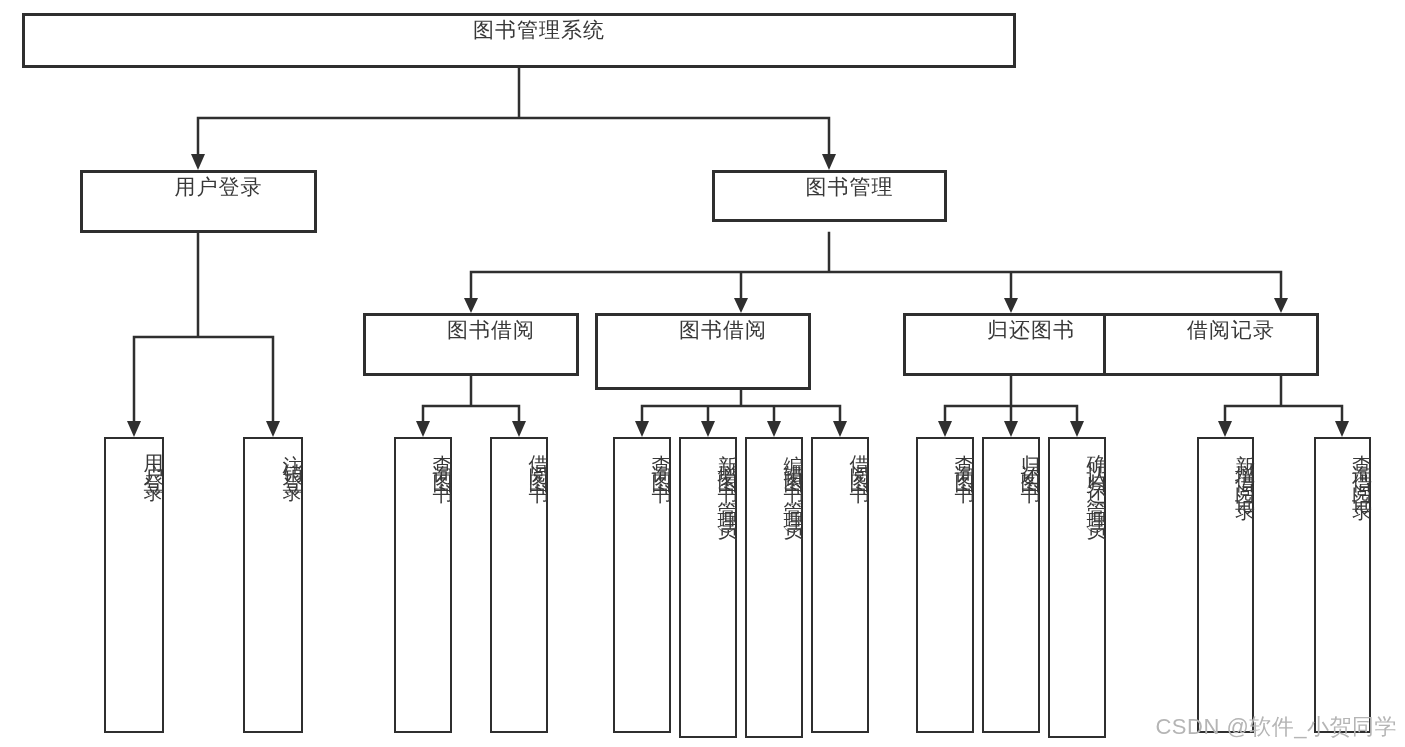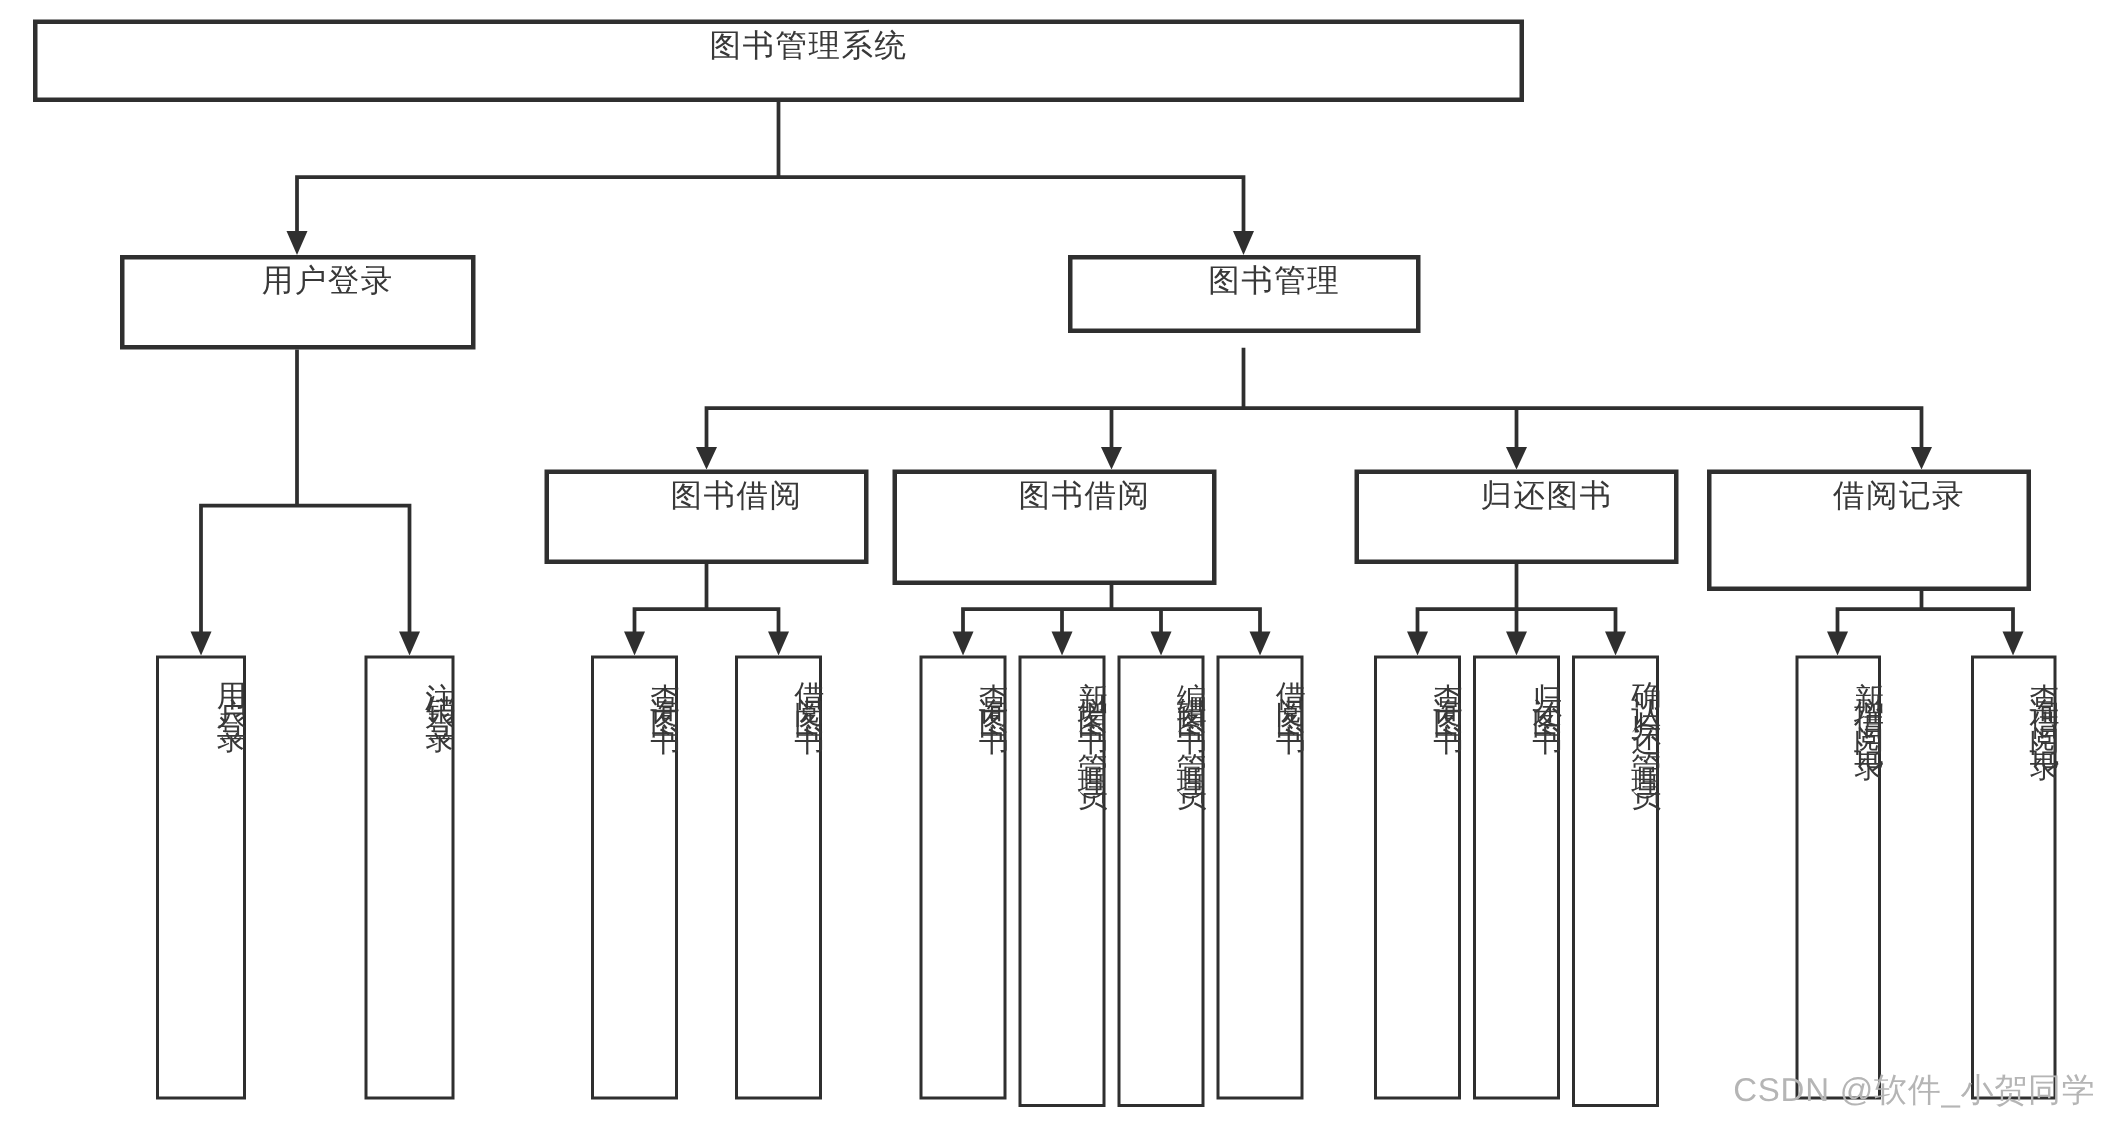--- a/index.html
+++ b/index.html
@@ -86,21 +86,21 @@
 
   <div class="box" style="left:363px;top:313px;width:216px;height:63px">
     <span class="hlabel">图书借阅</span>
   </div>
   <div class="box" style="left:595px;top:313px;width:216px;height:77px">
     <span class="hlabel">图书借阅</span>
   </div>
   <div class="box" style="left:903px;top:313px;width:216px;height:63px">
     <span class="hlabel">归还图书</span>
   </div>
-  <div class="box" style="left:1138px;top:313px;width:216px;height:81px">
+  <div class="box" style="left:1103px;top:313px;width:216px;height:63px">
     <span class="hlabel">借阅记录</span>
   </div>
 
   <div class="box leaf" style="left:104px;top:437px;width:60px;height:296px">
     <span class="vlabel">用户登录</span>
   </div>
   <div class="box leaf" style="left:243px;top:437px;width:60px;height:296px">
     <span class="vlabel">注销登录</span>
   </div>
 

